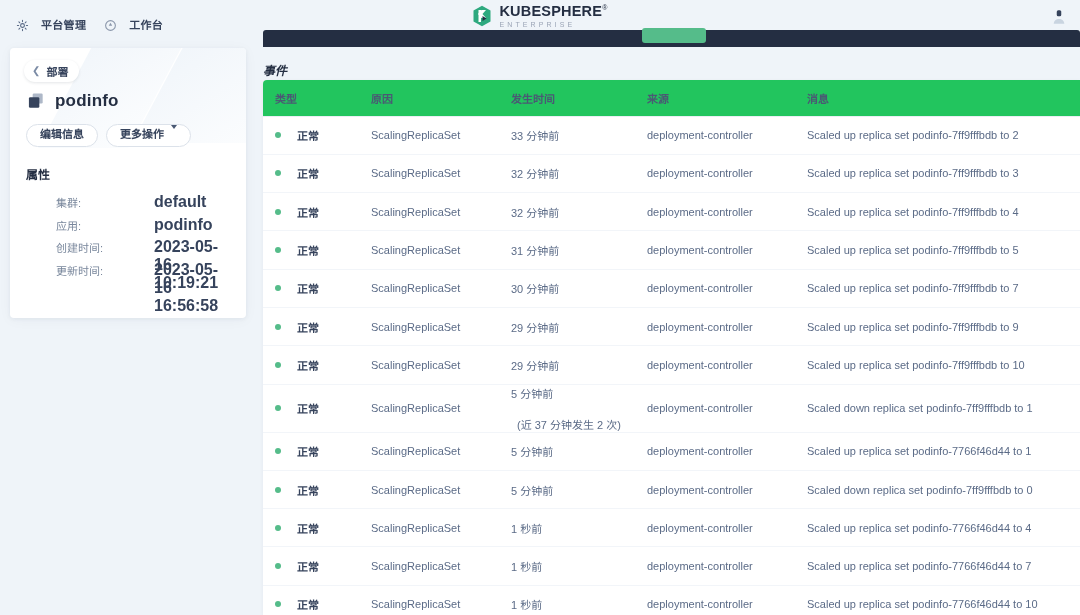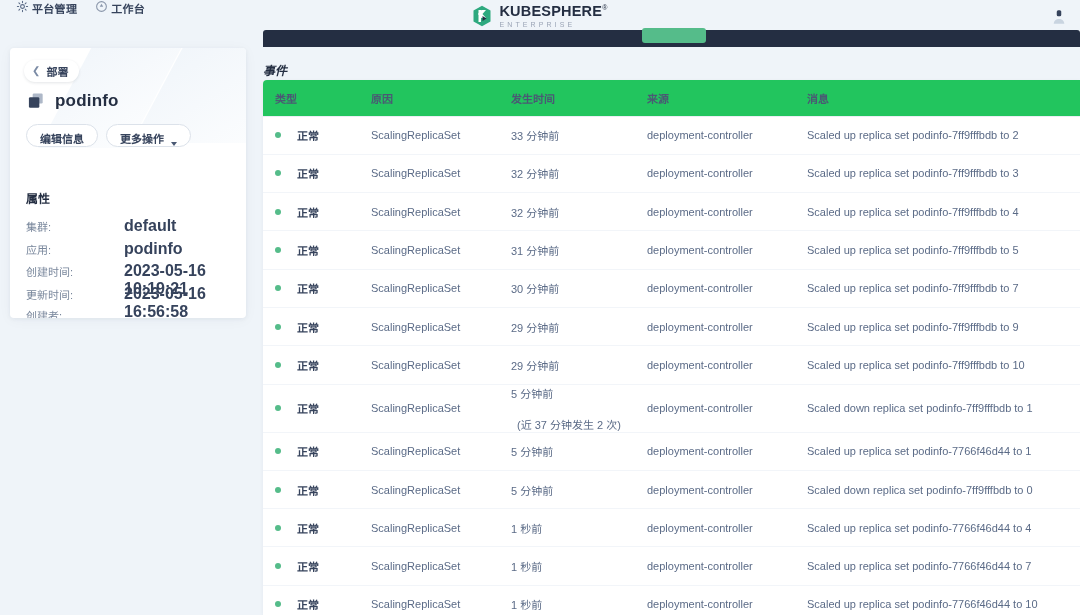--- a/index.html
+++ b/index.html
@@ -14,21 +14,21 @@
 
   
   .topbar {
     position: absolute; top: 0; left: 0;
     width: 1080px; height: 32px;
     background: #eff4f9;
     display: flex; align-items: center;
   }
   .nav-group { display: flex; align-items: center; padding-left: 14px; gap: 0px; }
   .nav-item {
-    display: flex; align-items: flex-start; gap: 3px;
+    display: flex; align-items: flex-end; gap: 12px;
     padding: 0 16px 0 2px; height: 32px;
     cursor: pointer;
   }
   .nav-item .label {
     font-size: 11px; font-weight: bold; color: #36435c; letter-spacing: .3px;
   }
   .nav-ico { width: 13px; height: 13px; display: block; flex: 0 0 13px; }
 
   .brand {
     position: absolute; left: 0; right: 0; top: 0; height: 32px;
@@ -84,36 +84,36 @@
     margin: 9px 0 0 16px;
   }
   .cube-ico { width: 20px; height: 20px; display: block; }
   .res-title { font-size: 17px; font-weight: bold; color: #242e42; letter-spacing: .2px; }
 
   .btn-row {
     position: relative; z-index: 2;
     display: flex; gap: 8px; margin: 13px 0 0 16px;
   }
   .pill-btn {
-    display: inline-flex; align-items: flex-end; gap: 6px;
+    display: inline-flex; align-items: flex-start; gap: 6px;
     height: 23px; padding: 0 13px;
     background: #fff; border: 1px solid #dce2ea; border-radius: 12px;
     font-size: 11px; font-weight: bold; color: #36435c;
     cursor: pointer;
   }
   .pill-btn .caret {
     width: 0; height: 0; margin-left: 1px;
     border-left: 3.5px solid transparent; border-right: 3.5px solid transparent;
     border-top: 4.5px solid #4a5974;
   }
 
   .attrs { position: relative; z-index: 2; padding: 18px 16px 0 16px; }
-  .attrs-title { font-size: 12px; font-weight: bold; color: #242e42; margin-bottom: 11px; margin-top: 24px; }
+  .attrs-title { font-size: 12px; font-weight: bold; color: #242e42; margin-bottom: 11px; }
   .attr-row { display: flex; align-items: baseline; height: 22.5px; }
-  .attr-key { width: 98px; font-size: 11px; color: #79879c; flex: 0 0 98px; }
+  .attr-key { width: 98px; font-size: 11px; color: #79879c; flex: 0 0 98px; margin-left: 30px; }
   .attr-val { font-size: 16px; color: #36435c; font-weight: bold; }
 
   
   .dark-strip {
     position: absolute; left: 263px; top: 30px;
     width: 817px; height: 17px;
     background: #242e42;
     border-radius: 3px 3px 0 0;
   }
   .green-btn {
@@ -245,24 +245,20 @@
           <span class="attr-val">podinfo</span>
         </div>
         <div class="attr-row">
           <span class="attr-key">创建时间:</span>
           <span class="attr-val">2023-05-16 10:19:21</span>
         </div>
         <div class="attr-row">
           <span class="attr-key">更新时间:</span>
           <span class="attr-val">2023-05-16 16:56:58</span>
         </div>
-        <div class="attr-row">
-          <span class="attr-key">创建者:</span>
-          <span class="attr-val"></span>
-        </div>
       </div>
   </div>
 </div>
 
 <div class="dark-strip"></div>
 <div class="green-btn"></div>
 
 <div class="events-title">事件</div>
 
 <div class="table-card">

